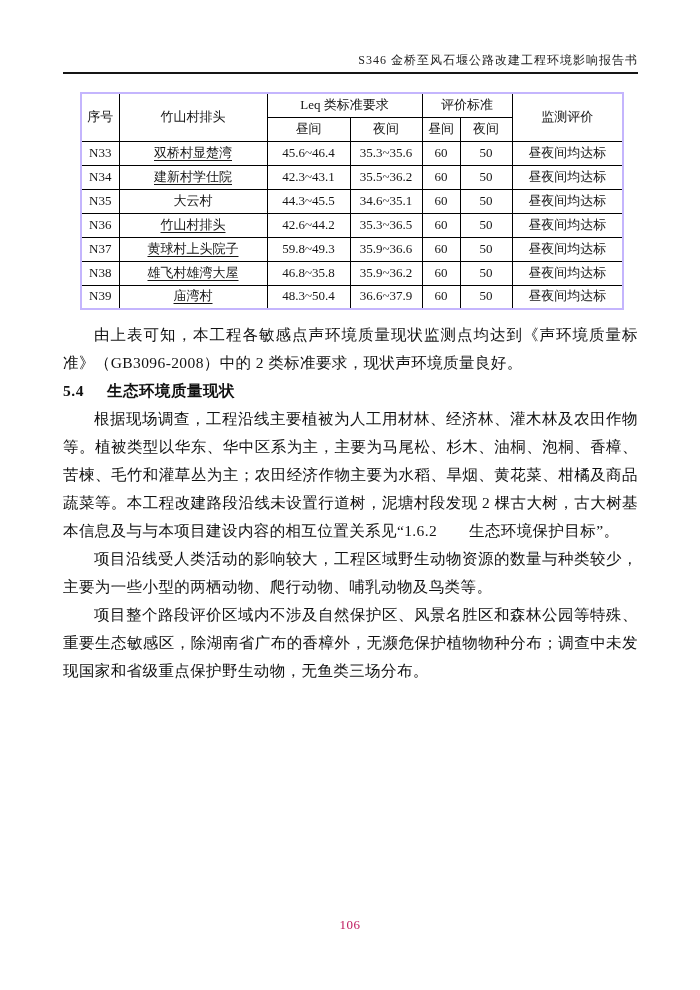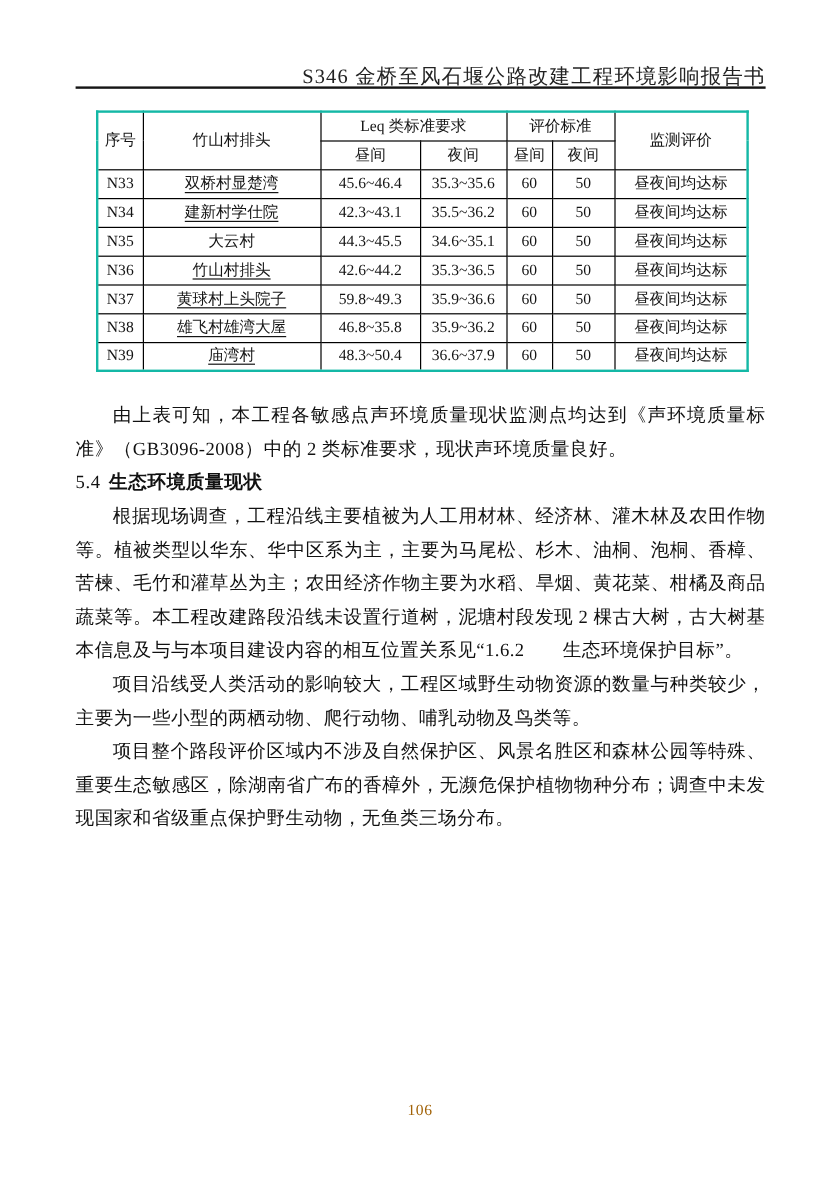--- a/index.html
+++ b/index.html
@@ -11,21 +11,21 @@
     position: relative;
     overflow: hidden;
   }
   .page { position: absolute; inset: 0; background: #fff; }
 
   
   .doc-header {
     position: absolute;
     top: 52px; left: 63px; right: 62px;
     text-align: right;
-    font-size: 17px;
+    font-size: 12px;
     letter-spacing: 1px;
     color: #222;
   }
   .header-rule {
     position: absolute;
     top: 72px; left: 63px; right: 62px;
     height: 2px;
     background: #151515;
   }
 
@@ -42,57 +42,57 @@
     border: 1px solid #000;
     text-align: center;
     vertical-align: middle;
     font-weight: normal;
     padding: 0 2px;
     height: 24px;
     line-height: 1.15;
     overflow: hidden;
     white-space: nowrap;
   }
-  table.noise { border: 2px solid #14b8a6; }
+  table.noise { border: 2px solid #c4b5fd; }
   table.noise thead th { height: 24px; }
   td.u-name { text-decoration: underline; text-underline-offset: 3px; }
 
   
   .text-body {
     position: absolute;
-    top: 333px; left: 63px;
+    top: 321px; left: 63px;
     width: 575px;
     font-size: 15.5px;
     line-height: 28px;
     letter-spacing: 0.4px;
     text-align: justify;
     color: #111;
   }
   .text-body p { text-indent: 2em; }
   .sec-heading {
     font-family: "Liberation Sans", "DejaVu Sans", sans-serif;
     font-weight: bold;
     font-size: 15.5px;
     line-height: 28px;
     text-indent: 0;
     letter-spacing: 0.5px;
   }
   .sec-heading .sec-num {
     font-family: "Liberation Serif", "DejaVu Serif", serif;
-    font-weight: normal;
-    margin-right: 7px;
+    font-weight: bold;
+    margin-right: 23px;
   }
 
   
   .page-footer {
     position: absolute;
     top: 917px; left: 0; right: 0;
     text-align: center;
     font-size: 13px;
-    color: #a16207;
+    color: #be185d;
     letter-spacing: 0.5px;
   }
 </style>
 </head>
 <body>
 
 <div class="page">
 
   <div class="doc-header">S346 金桥至风石堰公路改建工程环境影响报告书</div>
   <div class="header-rule"></div>

